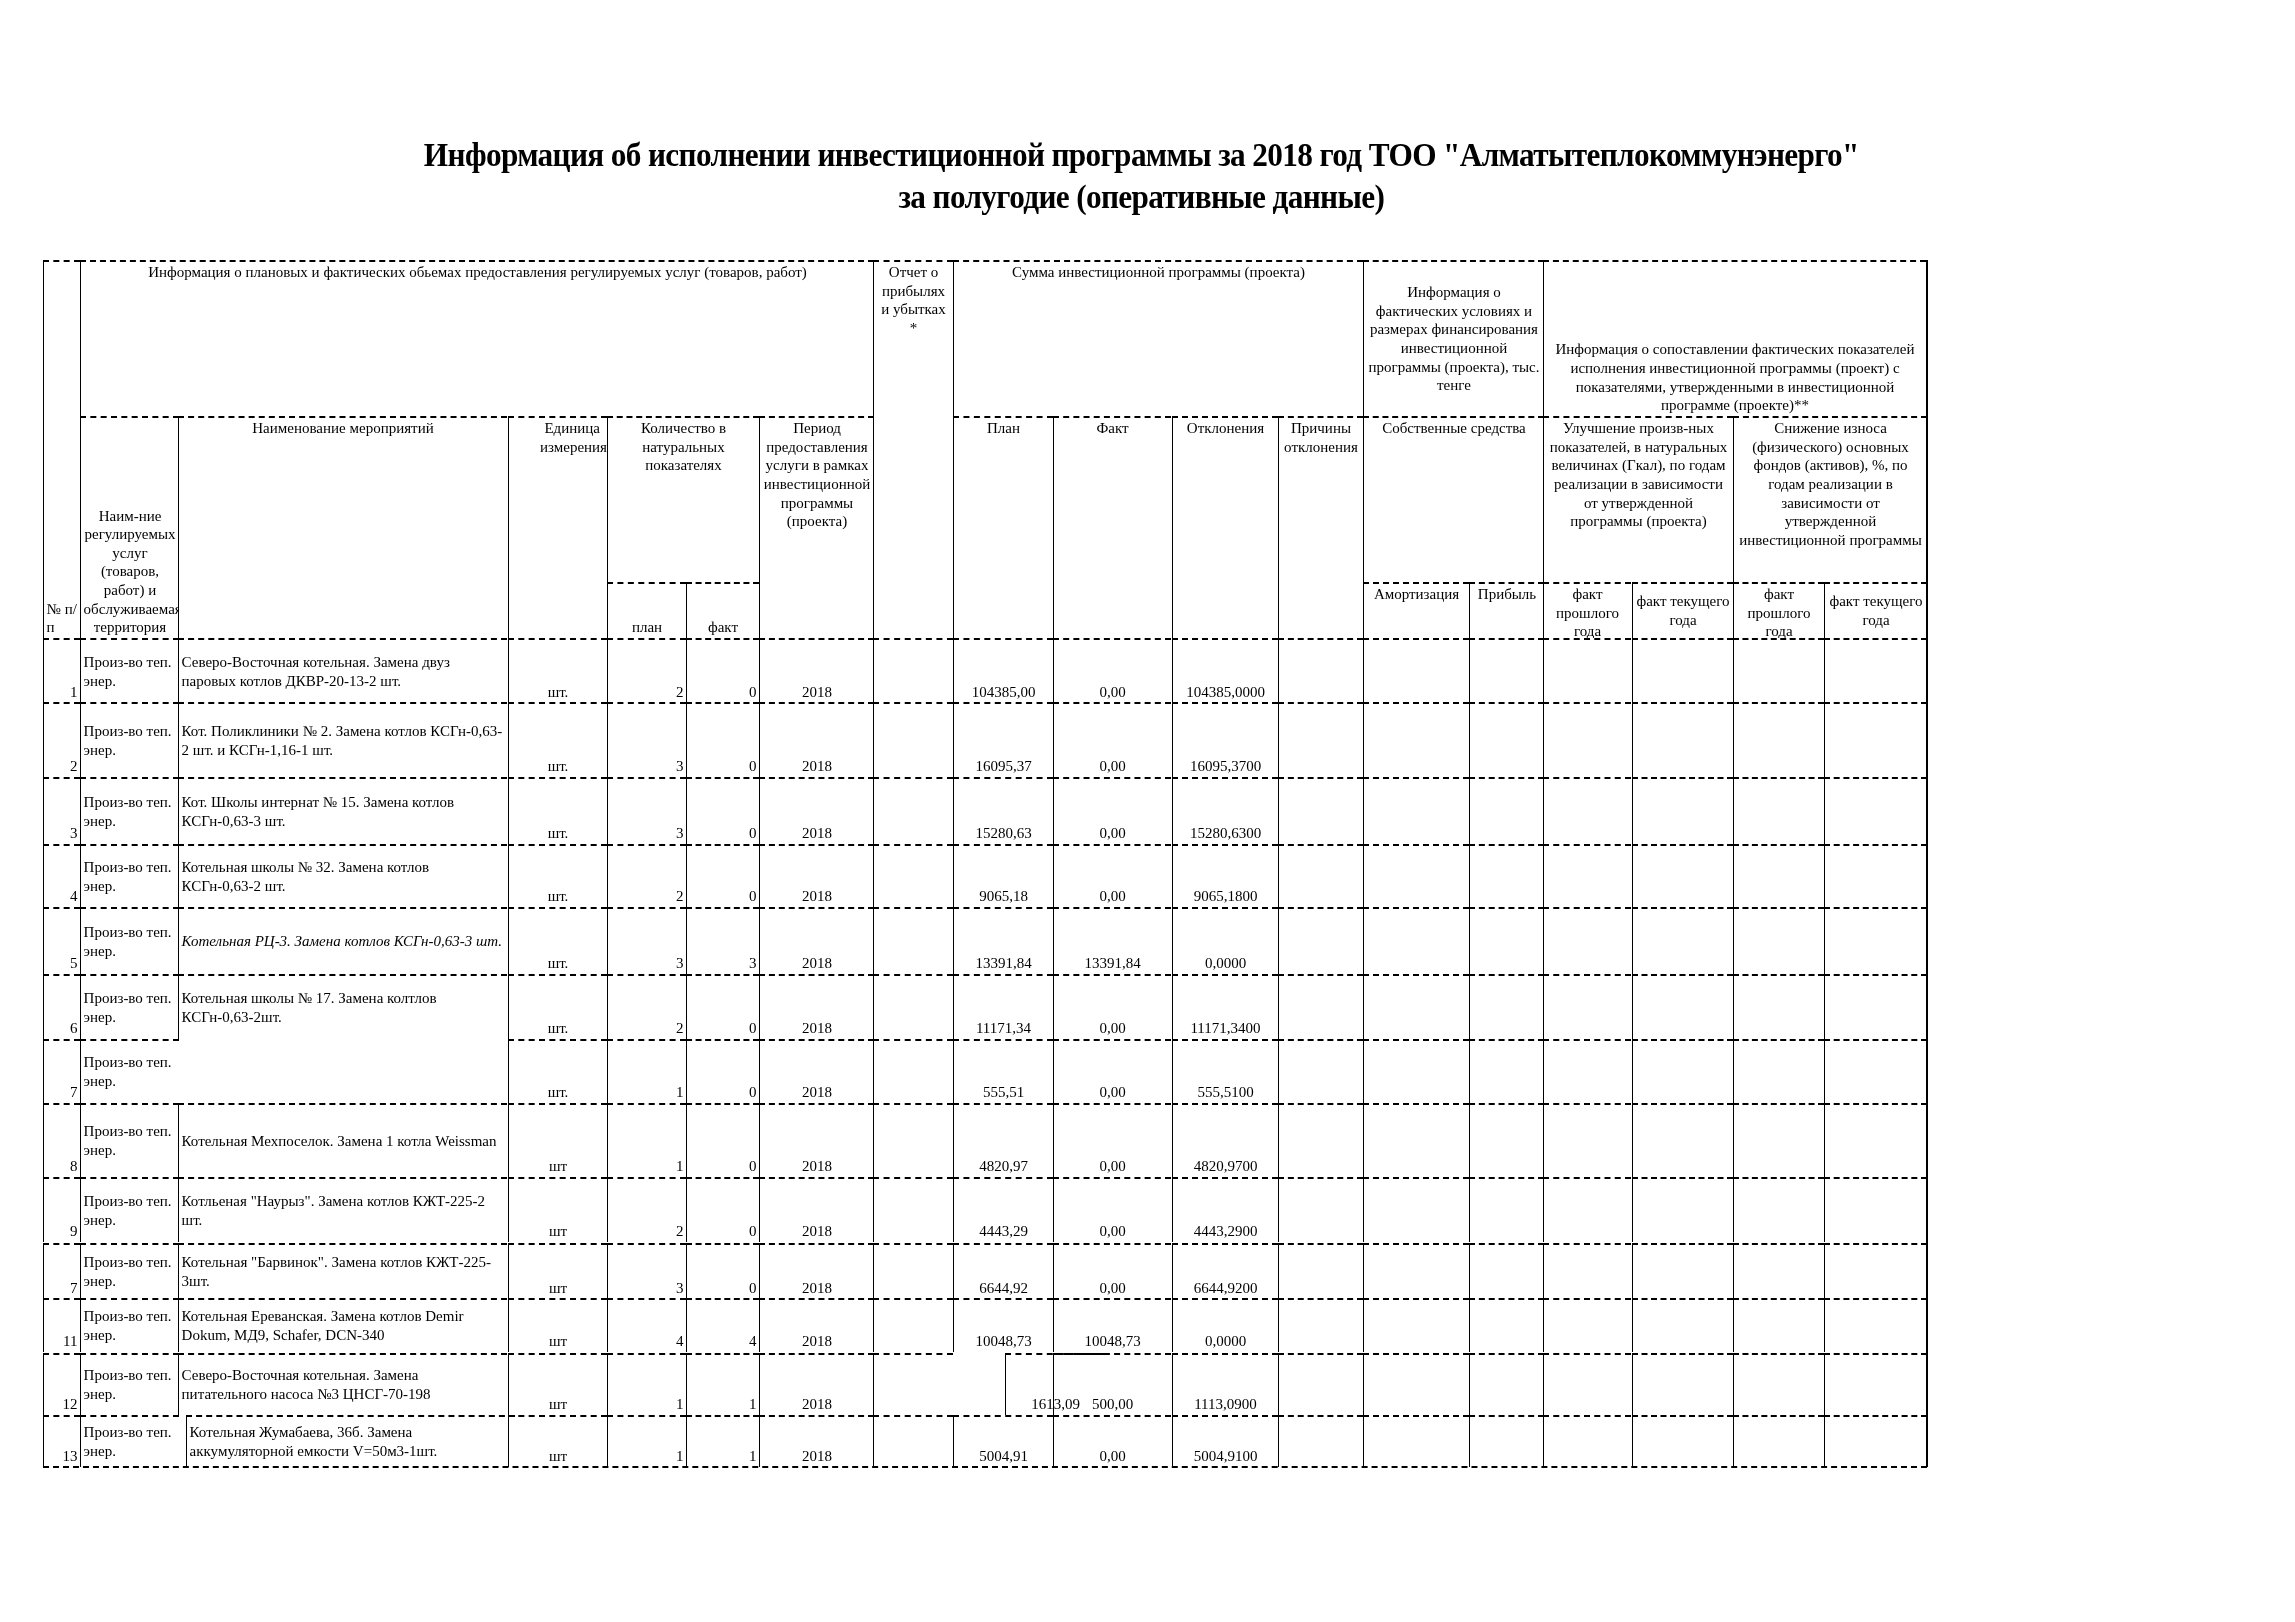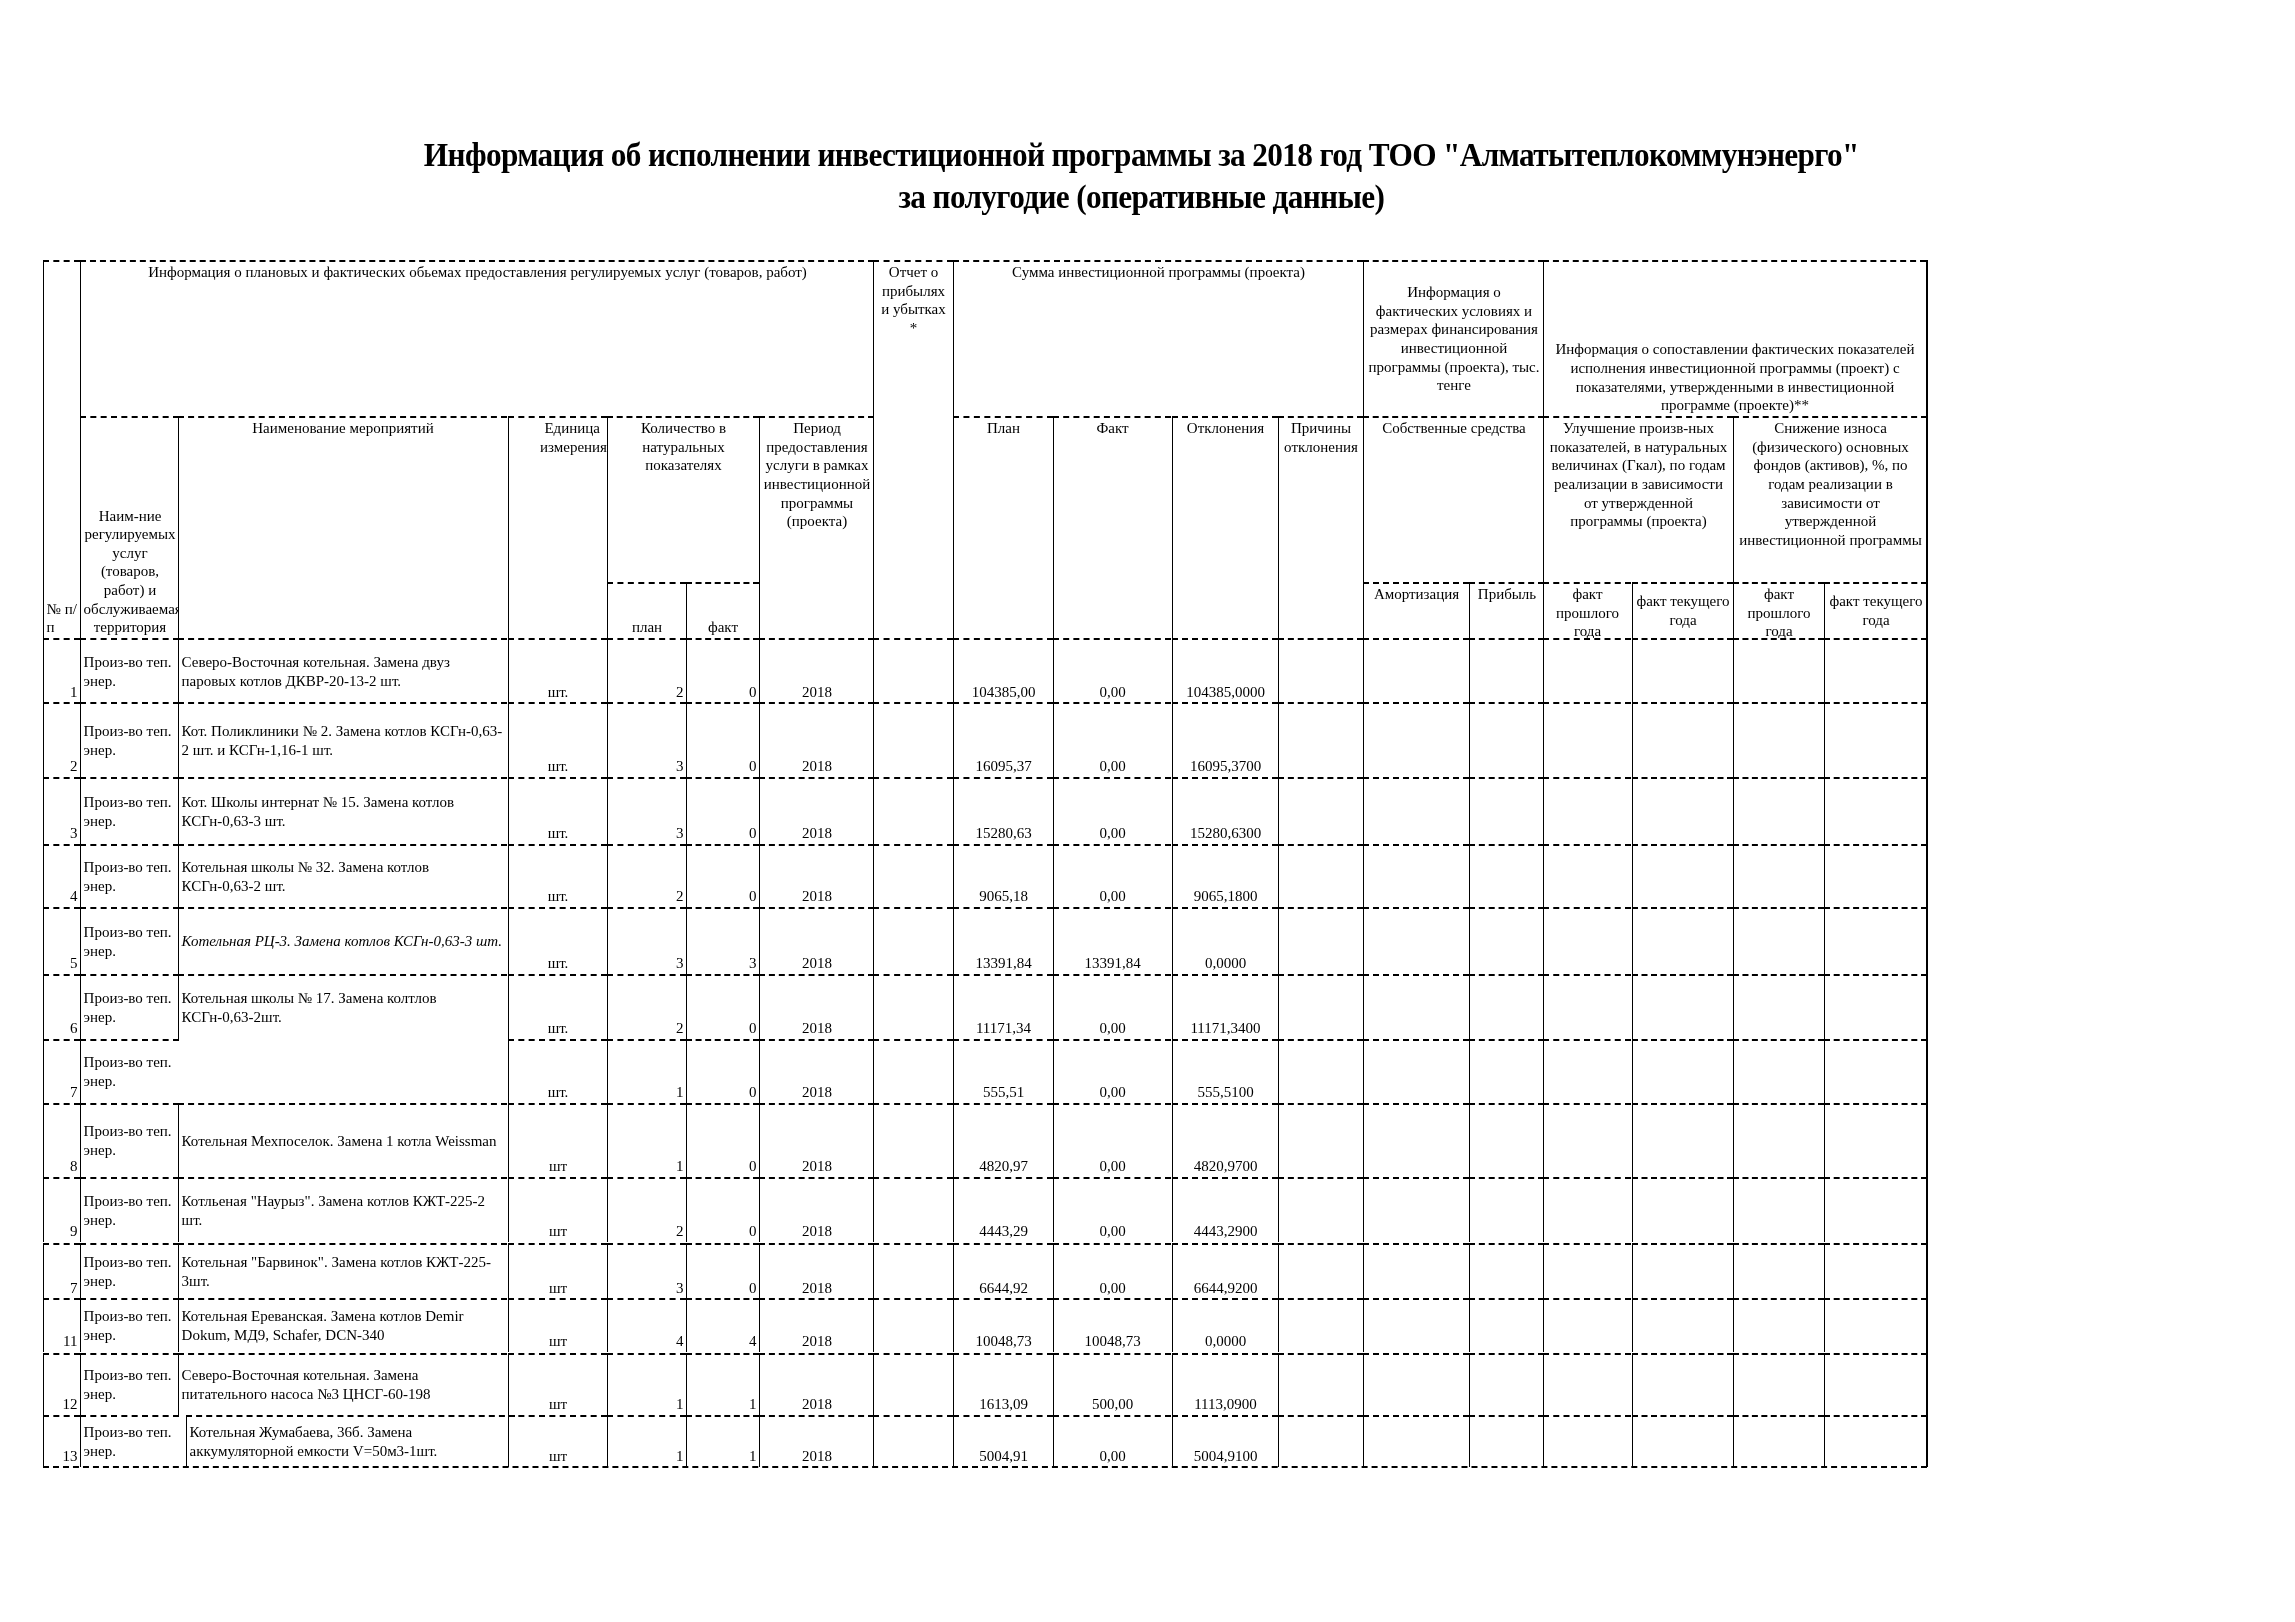--- a/index.html
+++ b/index.html
@@ -528,36 +528,36 @@
     <div class="cell flexcell thinl" style="left: 1589px; width: 101px; top: 1038px; height: 54px;"></div>
     <div class="cell flexcell" style="left: 1690px; width: 91px; top: 1038px; height: 54px;"></div>
     <div class="cell flexcell thinl" style="left: 1781px; width: 103px; top: 1038px; height: 54px;"></div>
     <div class="cell flexcell r vbot" style="left: 0px; width: 37px; top: 1093px; height: 62px;">
       <span class="txt">12</span>
     </div>
     <div class="cell flexcell l vmid" style="left: 37px; width: 99px; top: 1093px; height: 62px;">
       <span class="txt">Произ-во теп. энер.</span>
     </div>
     <div class="cell flexcell l vmid" style="left: 135px; width: 329px; top: 1093px; height: 62px;">
-      <span class="txt">Северо-Восточная котельная. Замена питательного насоса №3 ЦНСГ-60-198</span>
+      <span class="txt">Северо-Восточная котельная. Замена питательного насоса №3 ЦНСГ-70-198</span>
     </div>
     <div class="cell flexcell c vbot" style="left: 465px; width: 99px; top: 1093px; height: 62px;">
       <span class="txt">шт</span>
     </div>
     <div class="cell flexcell r vbot" style="left: 564px; width: 79px; top: 1093px; height: 62px;">
       <span class="txt">1</span>
     </div>
     <div class="cell flexcell r vbot" style="left: 643px; width: 73px; top: 1093px; height: 62px;">
       <span class="txt">1</span>
     </div>
     <div class="cell flexcell c vbot" style="left: 716px; width: 115px; top: 1093px; height: 62px;">
       <span class="txt">2018</span>
     </div>
     <div class="cell flexcell" style="left: 830px; width: 80px; top: 1093px; height: 62px;"></div>
-    <div class="cell flexcell c vbot" style="left: 910px; width: 100px; top: 1093px; height: 62px; text-align: center;">
+    <div class="cell flexcell c vbot" style="left: 962px; width: 100px; top: 1093px; height: 62px; text-align: center;">
       <span class="txt">1613,09</span>
     </div>
     <div class="cell flexcell c vbot" style="left: 1010px; width: 118px; top: 1093px; height: 62px;">
       <span class="txt">500,00</span>
     </div>
     <div class="cell flexcell c vbot" style="left: 1129px; width: 106px; top: 1093px; height: 62px;">
       <span class="txt">1113,0900</span>
     </div>
     <div class="cell flexcell" style="left: 1235px; width: 85px; top: 1093px; height: 62px;"></div>
     <div class="cell flexcell" style="left: 1320px; width: 106px; top: 1093px; height: 62px;"></div>

